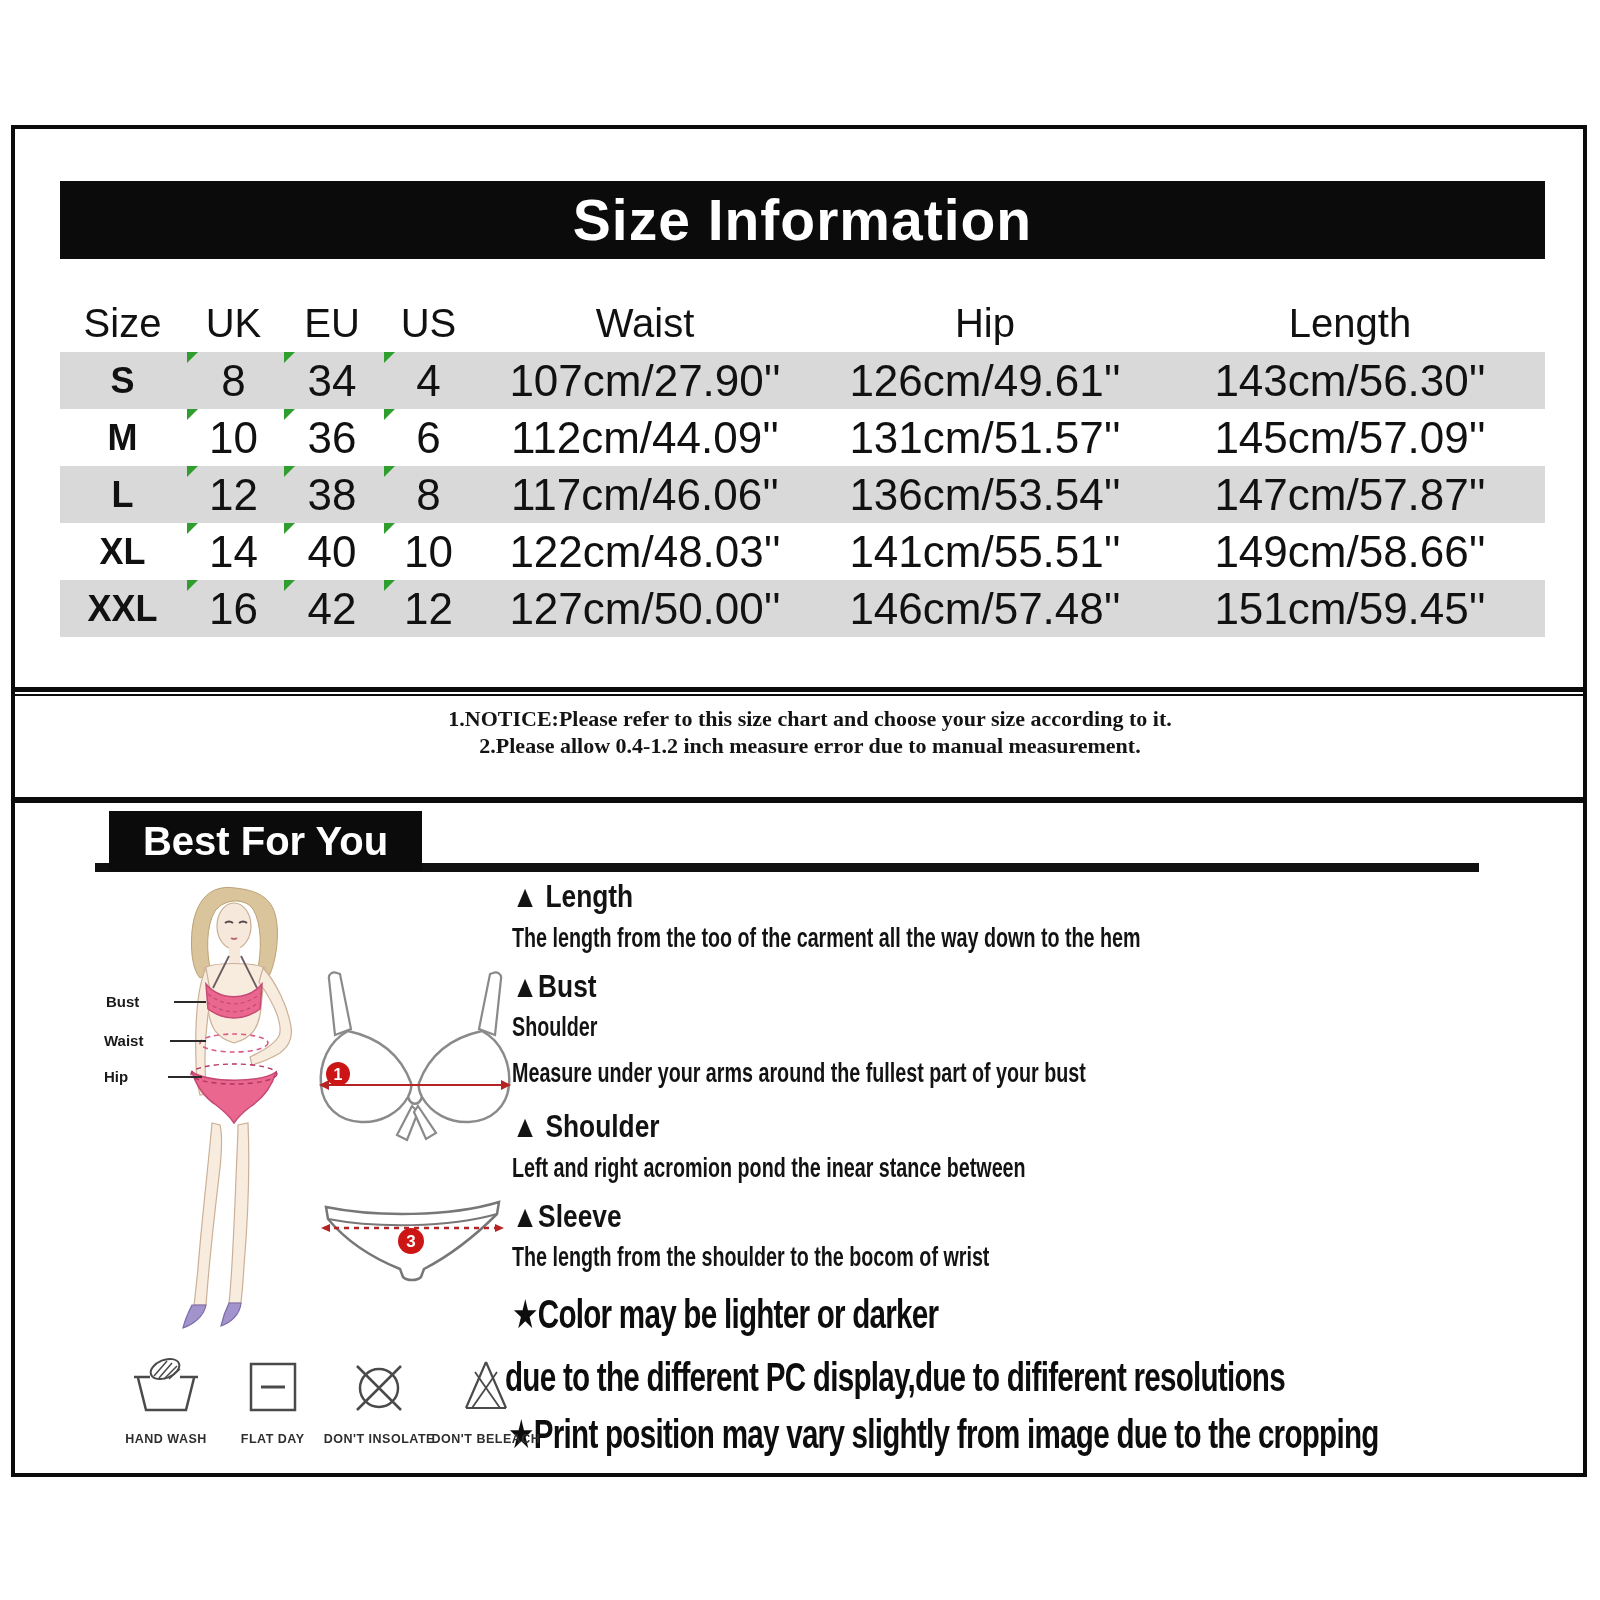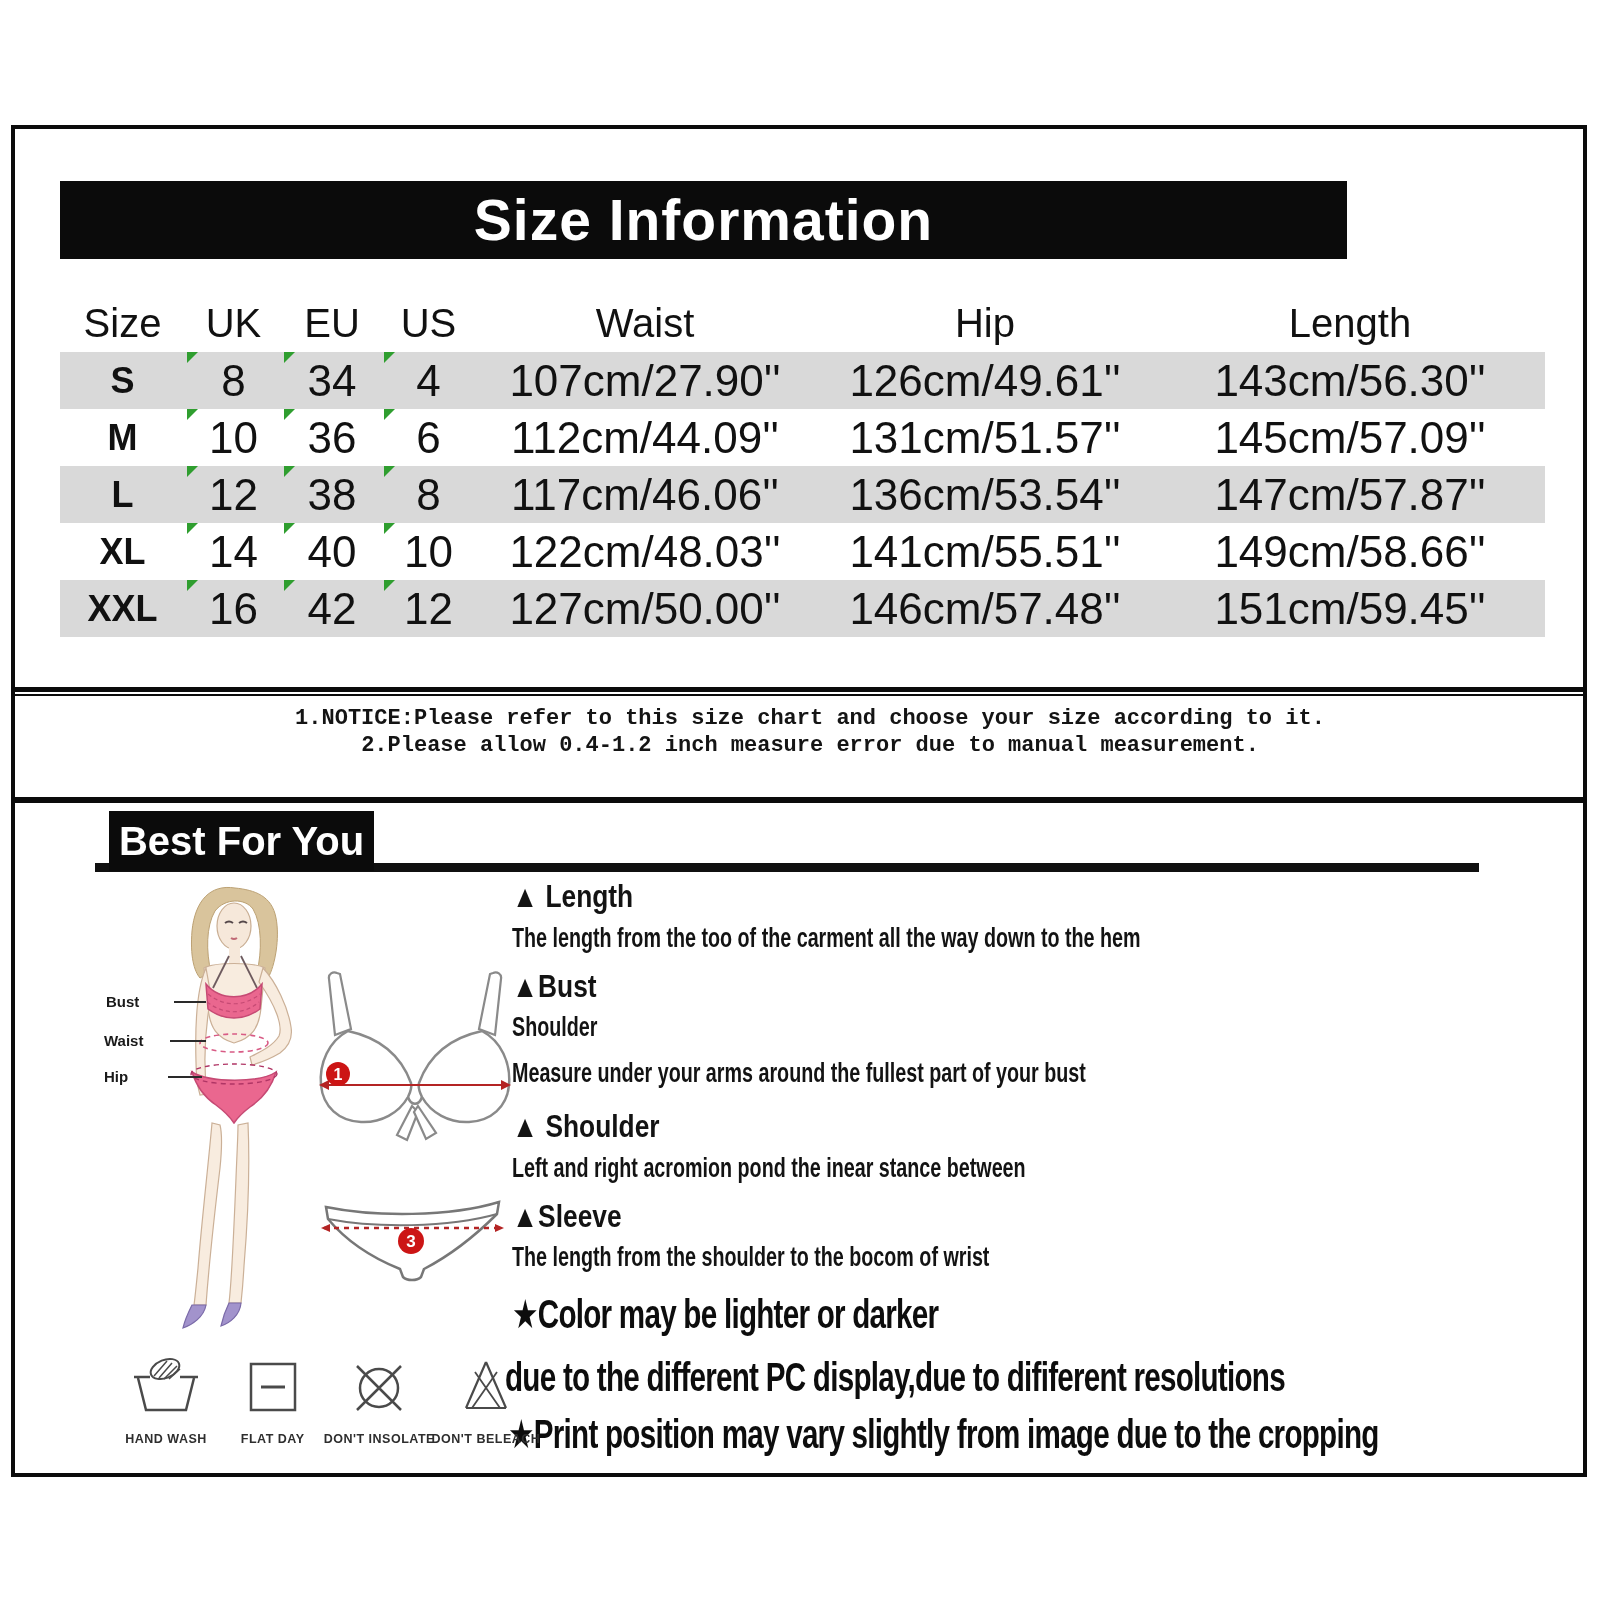--- a/index.html
+++ b/index.html
@@ -7,46 +7,46 @@
     width:1600px;height:1600px;position:relative;background:#ffffff;
     font-family:"Liberation Sans","DejaVu Sans",sans-serif;color:#111;
     overflow:hidden;
   }
   .abs{position:absolute;}
 
   
   .frame{left:11px;top:125px;width:1576px;height:1352px;border:4px solid #0b0b0b;box-sizing:border-box;background:transparent;}
 
   
-  .title-bar{left:60px;top:181px;width:1287px;height:78px;background:#0b0b0b;color:#fff;
+  .title-bar{left:60px;top:181px;width:1485px;height:78px;background:#0b0b0b;color:#fff;
     display:flex;align-items:center;justify-content:center;font-size:57px;font-weight:bold;letter-spacing:1px;}
 
   
   .size-table{left:60px;top:294px;width:1485px;border-collapse:collapse;table-layout:fixed;text-align:center;}
   .size-table th{height:58px;font-size:40px;font-weight:normal;padding:0;}
   .size-table td{height:57px;font-size:44px;font-weight:normal;padding:0;white-space:nowrap;}
   .size-table tbody tr:nth-child(odd){background:#d9d9d9;}
   .size-table td.szc{font-size:36px;font-weight:bold;}
   .size-table td.tri{position:relative;}
   .size-table td.tri::before{content:"";position:absolute;left:2px;top:0;width:0;height:0;
     border-top:11px solid #2f9e2f;border-right:11px solid transparent;}
 
   
   .sep1a{left:11px;top:687px;width:1576px;height:5px;background:#0b0b0b;}
   .sep1b{left:11px;top:694px;width:1576px;height:2px;background:#0b0b0b;}
   .sep2 {left:11px;top:797px;width:1576px;height:6px;background:#0b0b0b;}
 
   
   .notice{left:150px;top:705px;width:1320px;text-align:center;
-    font-family:Liberation Mono, monospace;font-weight:bold;
+    font-family:Liberation Serif, serif;font-weight:bold;
     font-size:22px;line-height:27px;color:#141414;}
 
   
   .banner-rule{left:95px;top:863px;width:1384px;height:9px;background:#101010;}
-  .banner{left:109px;top:811px;width:265px;height:60px;background:#0b0b0b;color:#fff;
+  .banner{left:109px;top:811px;width:313px;height:60px;background:#0b0b0b;color:#fff;
     display:flex;align-items:center;justify-content:center;font-size:40px;font-weight:bold;
     transform-origin:left top;}
 
   
   .fig-label{width:66px;text-align:left;font-size:15px;font-weight:bold;color:#1a1a1a;line-height:20px;}
   .leader{height:2px;background:#2a2a2a;}
 
   
   .gh{left:512px;font-size:31px;font-weight:bold;white-space:nowrap;transform:scaleX(0.85);transform-origin:left top;color:#131313;}
   .gd{left:512px;font-size:27px;font-weight:bold;white-space:nowrap;transform:scaleX(0.73);transform-origin:left top;color:#131313;}

